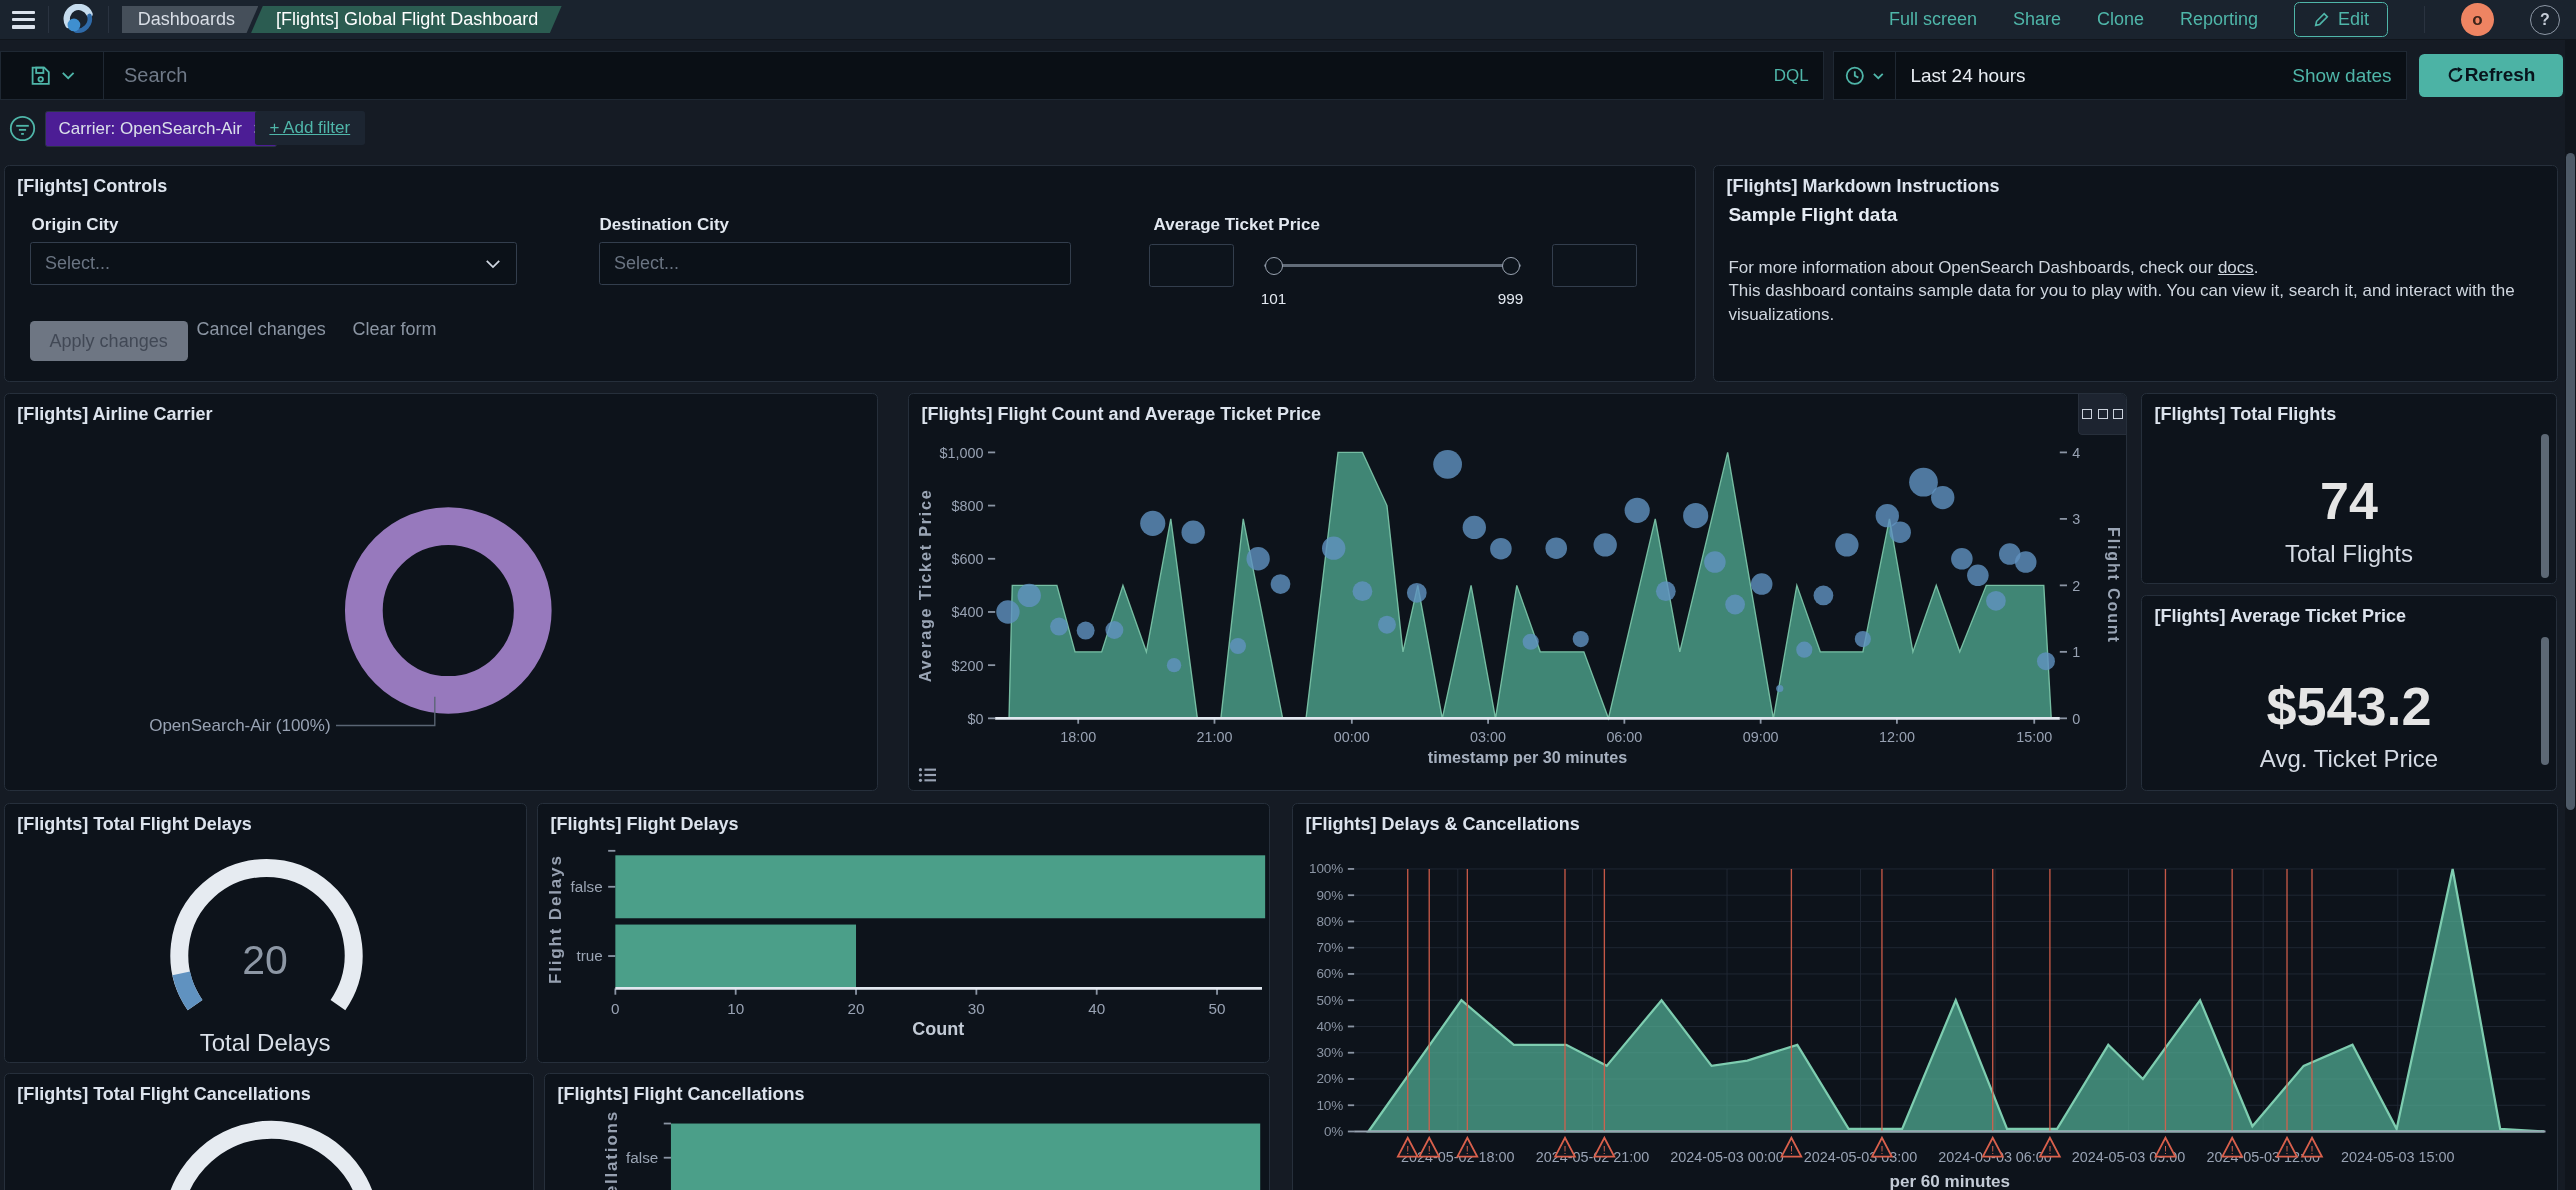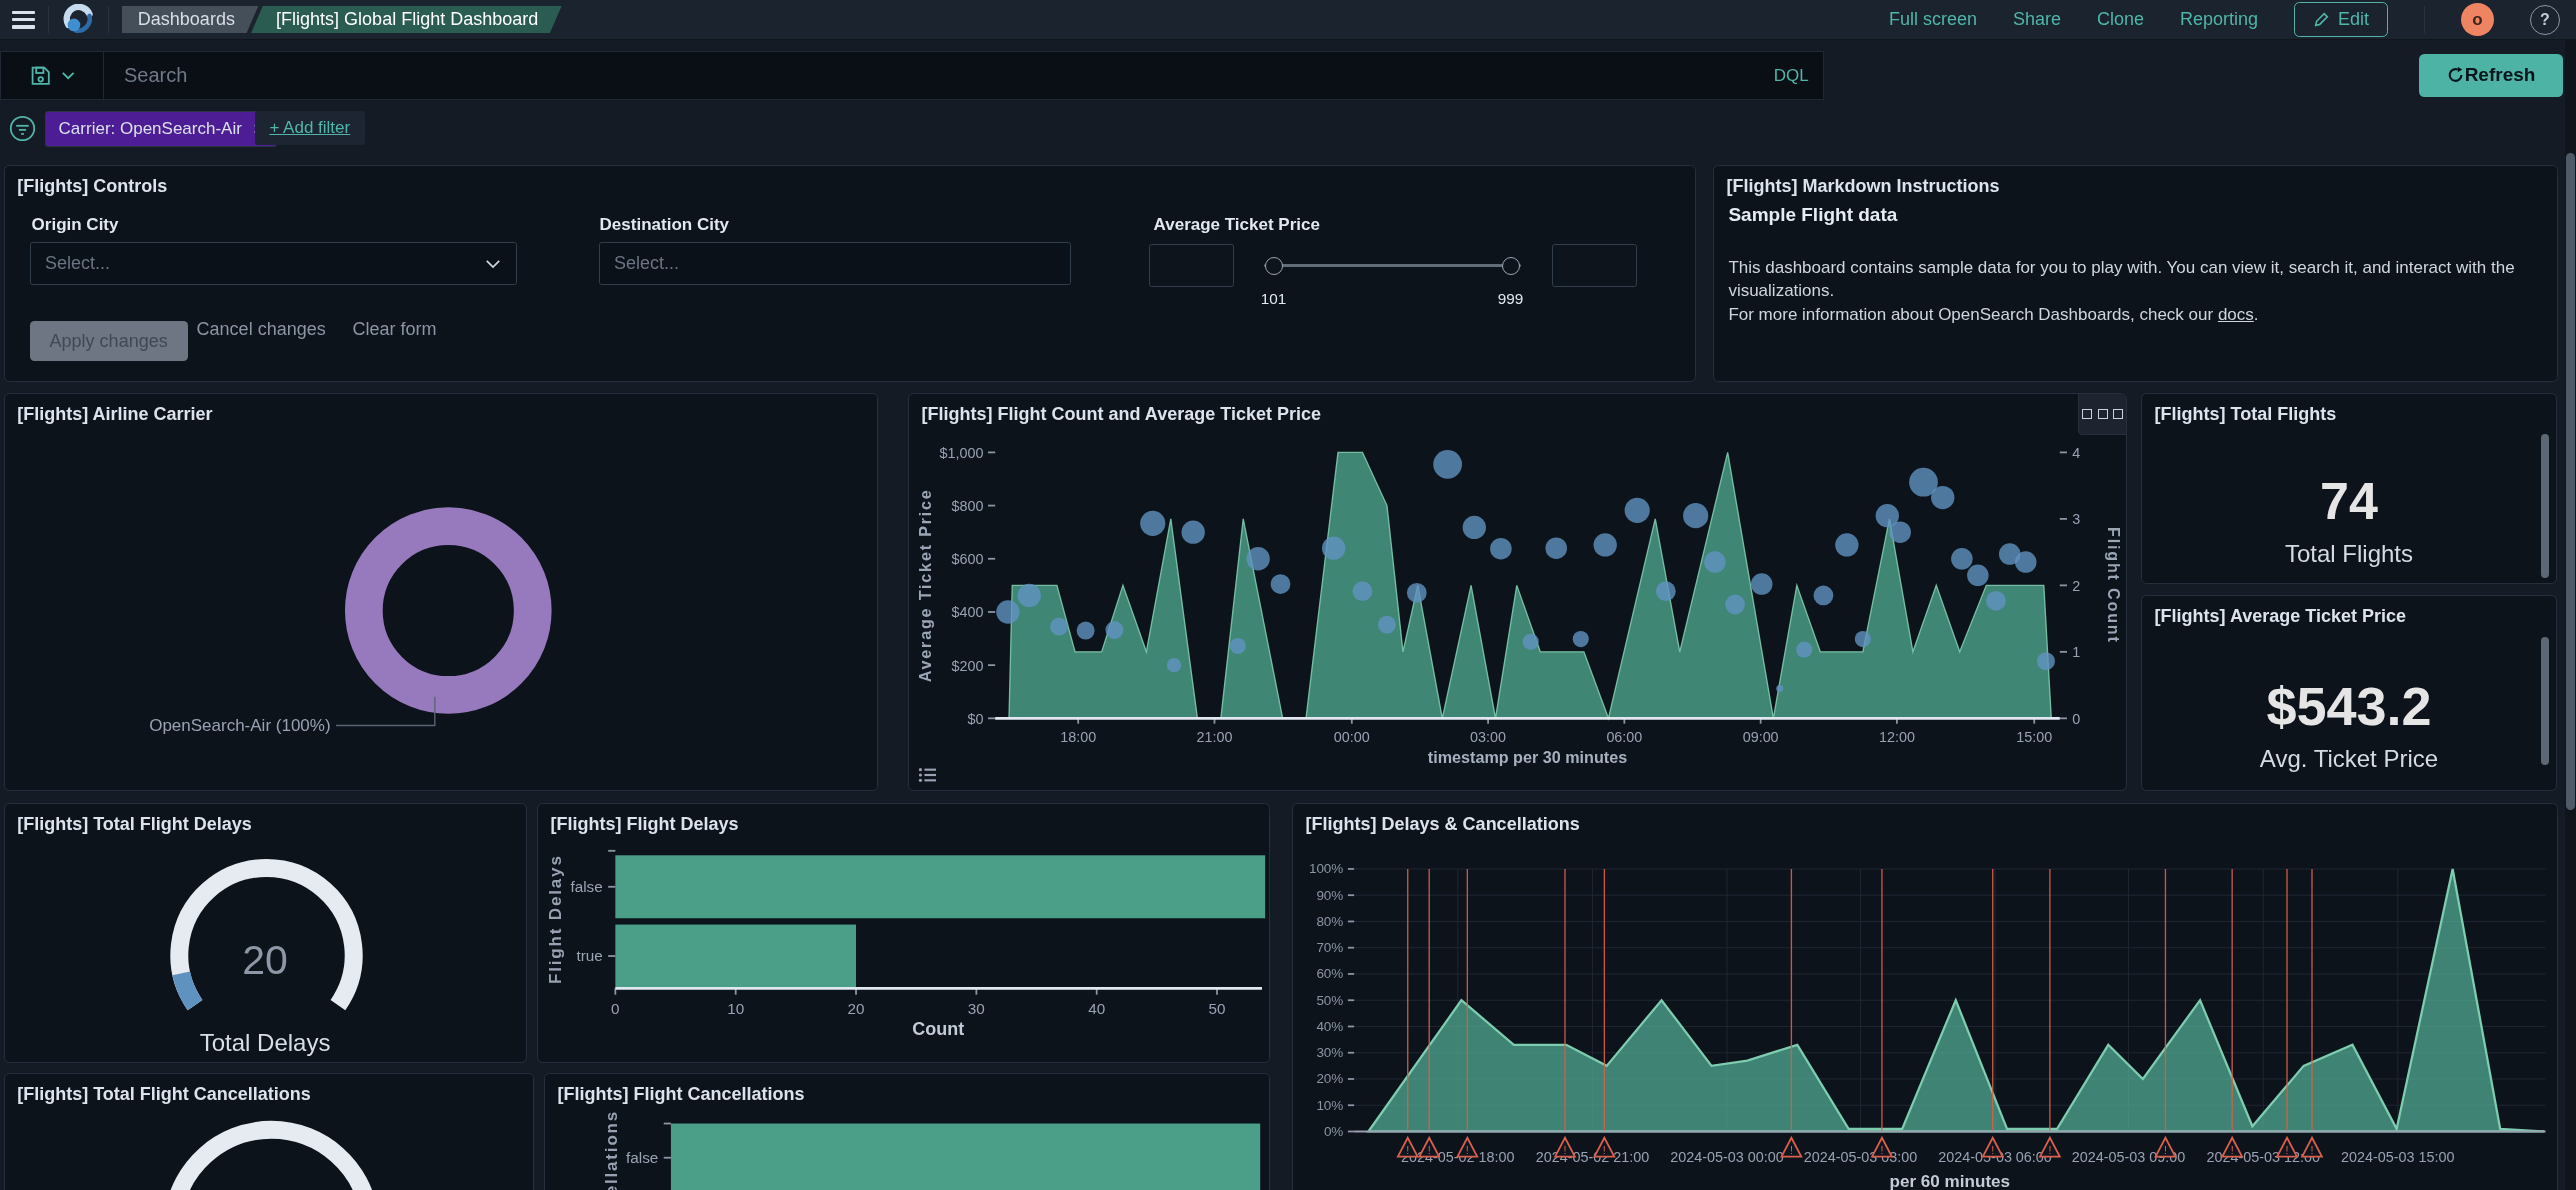--- a/index.html
+++ b/index.html
@@ -120,20 +120,37 @@
         </span>
         <span>
           <svg width="14.4" height="9" viewBox="0 0 16 10">
               <path d="M2,2 L8,8 L14,2" stroke="#4fb6a9" stroke-width="2" fill="none"></path>
             </svg>
         </span>
       </div>
       <div class="searchph">Search</div>
       <div class="dql">DQL</div>
     </div>
+    <div class="datebox">
+      <div class="clockcell">
+        <span>
+          <svg width="21.6" height="21.6" viewBox="0 0 24 24">
+              <circle cx="12" cy="12" r="9" stroke="#4fb6a9" stroke-width="2" fill="none"></circle>
+              <path d="M12,7 L12,12 L16,14" stroke="#4fb6a9" stroke-width="2" fill="none"></path>
+            </svg>
+        </span>
+        <span>
+          <svg width="12.6" height="8" viewBox="0 0 14 9">
+              <path d="M2,2 L7,7 L12,2" stroke="#4fb6a9" stroke-width="2" fill="none"></path>
+            </svg>
+        </span>
+      </div>
+      <div class="timetext">Last 24 hours</div>
+      <div class="showdates">Show dates</div>
+    </div>
     <div class="refreshbtn">
       <span>
         <svg width="18" height="18" viewBox="0 0 20 20">
             <path d="M16,10 A6.5,6.5 0 1 1 12,4" stroke="#08141c" stroke-width="2.4" fill="none"></path>
             <path d="M12,1 L12,7 L17,4 Z" fill="#08141c"></path>
           </svg>
       </span>
       <span>Refresh</span>
     </div>
   </div>
@@ -179,22 +196,22 @@
     <div class="ctl-input" style="left:1547px;top:78px;"></div>
     <div class="btn-apply" style="left:25px;top:143px;">Apply changes</div>
     <div class="btn-text" style="left:192px;top:143px;">Cancel changes</div>
     <div class="btn-text" style="left:348px;top:143px;">Clear form</div>
   </div>
 
   <div class="panel" style="left:1713px;top:165px;width:845px;height:217px;">
     <div class="ptitle">[Flights] Markdown Instructions</div>
     <div class="md-h1">Sample Flight data</div>
     <div class="md-body">
+      <div><span>For more information about OpenSearch Dashboards, check our </span><span class="md-link">docs</span><span>.</span></div>
       <div>This dashboard contains sample data for you to play with. You can view it, search it, and interact with the visualizations.</div>
-      <div><span>For more information about OpenSearch Dashboards, check our </span><span class="md-link">docs</span><span>.</span></div>
     </div>
   </div>
 
   <div class="panel" style="left:3.6px;top:393px;width:874px;height:398px;">
     <div class="ptitle">[Flights] Airline Carrier</div>
     <svg class="chartsvg" width="874" height="398" viewBox="0 0 972 443">
         <circle cx="493" cy="241" r="94" fill="none" stroke="#9779BD" stroke-width="42"></circle>
         <polyline points="368,369 478,369 478,337" fill="none" stroke="#5a6574" stroke-width="1.5"></polyline>
       </svg>
     <div class="donut-callout">OpenSearch-Air (100%)</div>

